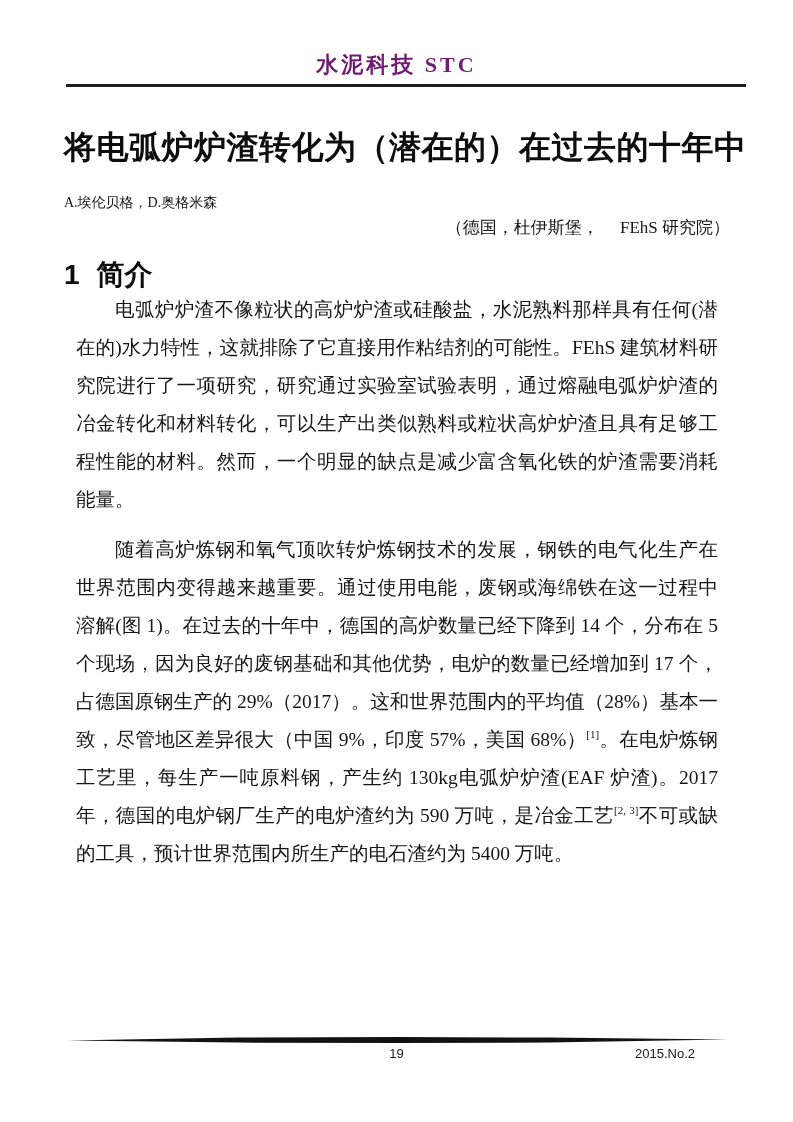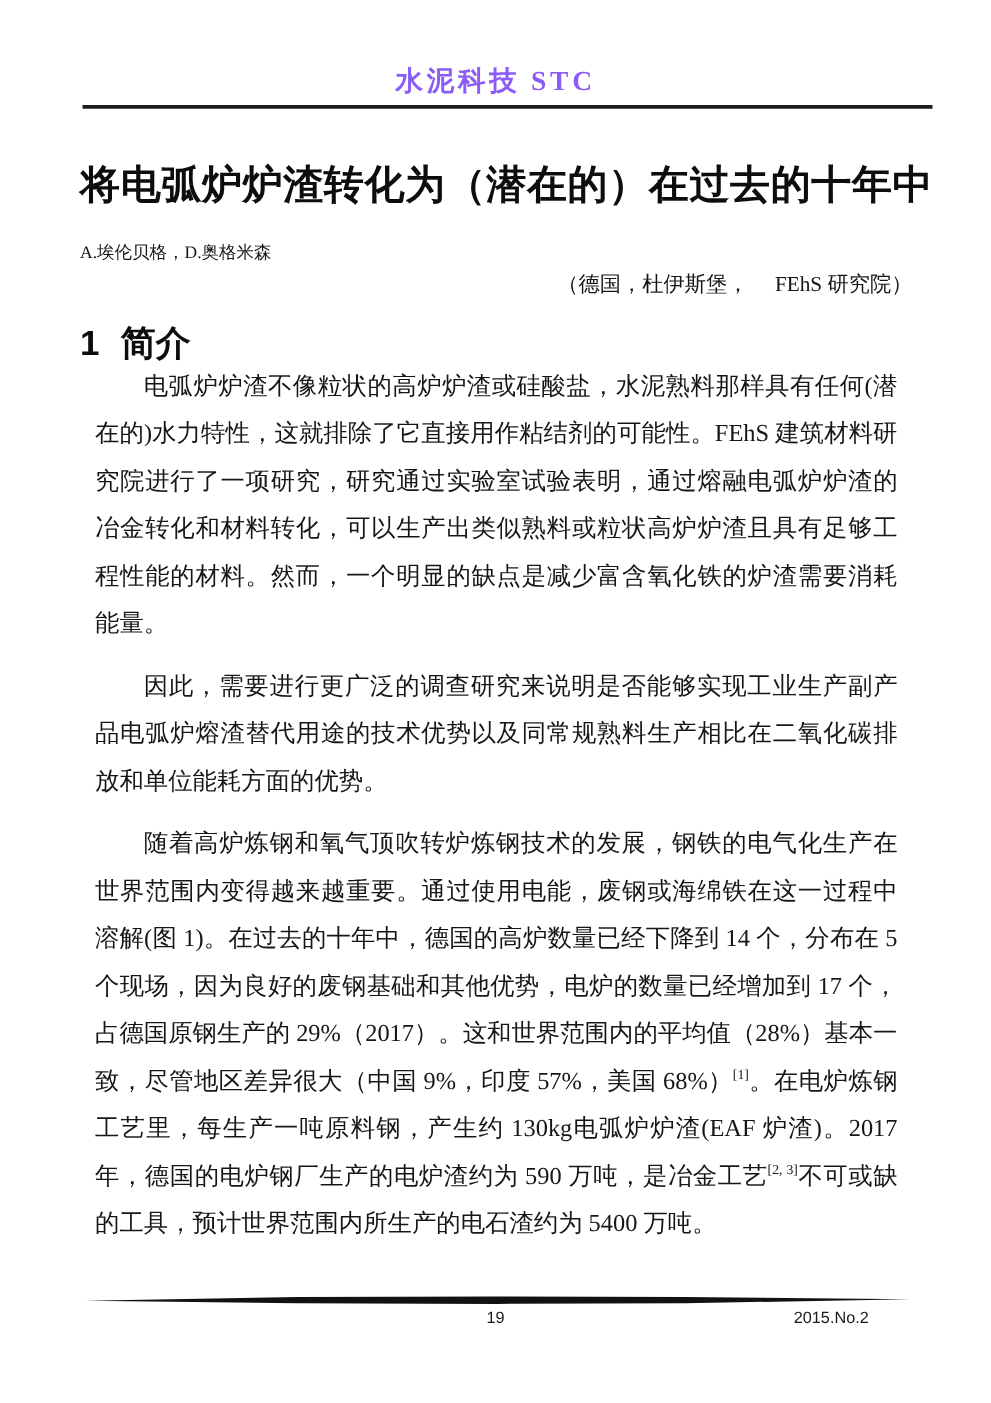--- a/index.html
+++ b/index.html
@@ -14,21 +14,21 @@
   }
 
   
   .journal {
     position: absolute;
     top: 50px; left: 0; width: 100%;
     text-align: center;
     font-size: 22px;
     font-weight: bold;
     letter-spacing: 3px;
-    color: #8b5cf6;
+    color: #701a75;
   }
   .header-rule {
     position: absolute;
     top: 84px; left: 66px; width: 680px; height: 3px;
     background: #1d1d1d;
   }
 
   
   .content {
     position: absolute;
@@ -128,21 +128,20 @@
     <h1 class="doc-title">将电弧炉炉渣转化为（潜在的）在过去的十年中</h1>
 
     <div class="authors">A.埃伦贝格，D.奥格米森</div>
 
     <div class="affiliation">（德国，杜伊斯堡，　 FEhS 研究院）</div>
 
     <h2 class="sec-heading"><span class="sec-num">1</span><span>简介</span></h2>
 
     <p class="body-p after-heading">电弧炉炉渣不像粒状的高炉炉渣或硅酸盐，水泥熟料那样具有任何(潜在的)水力特性，这就排除了它直接用作粘结剂的可能性。FEhS 建筑材料研究院进行了一项研究，研究通过实验室试验表明，通过熔融电弧炉炉渣的冶金转化和材料转化，可以生产出类似熟料或粒状高炉炉渣且具有足够工程性能的材料。然而，一个明显的缺点是减少富含氧化铁的炉渣需要消耗能量。</p>
 
-    <p class="body-p">因此，需要进行更广泛的调查研究来说明是否能够实现工业生产副产品电弧炉熔渣替代用途的技术优势以及同常规熟料生产相比在二氧化碳排放和单位能耗方面的优势。</p>
 
 
     <p class="body-p after-heading"><span>随着高炉炼钢和氧气顶吹转炉炼钢技术的发展，钢铁的电气化生产在世界范围内变得越来越重要。通过使用电能，废钢或海绵铁在这一过程中溶解(图 1)。在过去的十年中，德国的高炉数量已经下降到 14 个，分布在 5 个现场，因为良好的废钢基础和其他优势，电炉的数量已经增加到 17 个，占德国原钢生产的 29%（2017）。这和世界范围内的平均值（28%）基本一致，尽管地区差异很大（中国 9%，印度 57%，美国 68%）</span><span class="ref-sup">[1]</span><span>。在电炉炼钢工艺里，每生产一吨原料钢，产生约 130kg电弧炉炉渣(EAF 炉渣)。2017 年，德国的电炉钢厂生产的电炉渣约为 590 万吨，是冶金工艺</span><span class="ref-sup">[2, 3]</span><span>不可或缺的工具，预计世界范围内所生产的电石渣约为 5400 万吨。</span></p>
 
 
   </main>
 
   <svg class="footer-rule" viewBox="0 0 660 8" preserveAspectRatio="none" aria-hidden="true">
     <polygon points="0,4.6 170,1.6 330,1.1 480,1.6 660,3.4 480,6.6 330,7.1 170,6.6" fill="#121212"></polygon>
   </svg>

